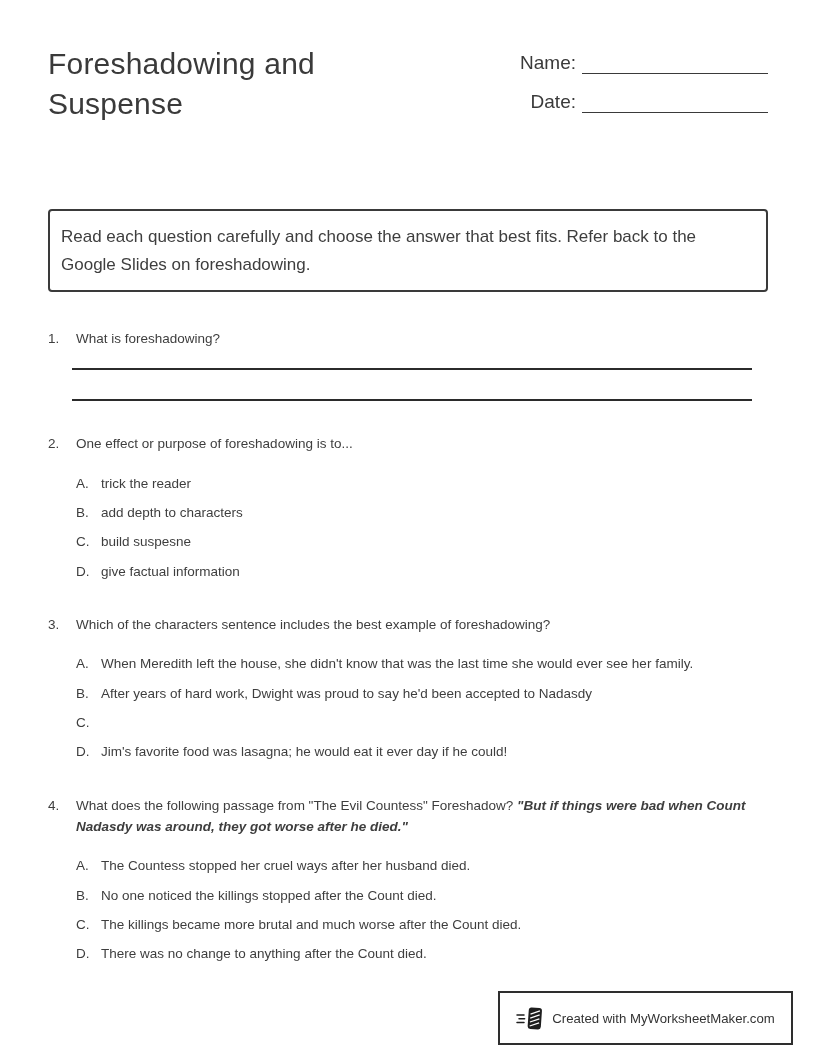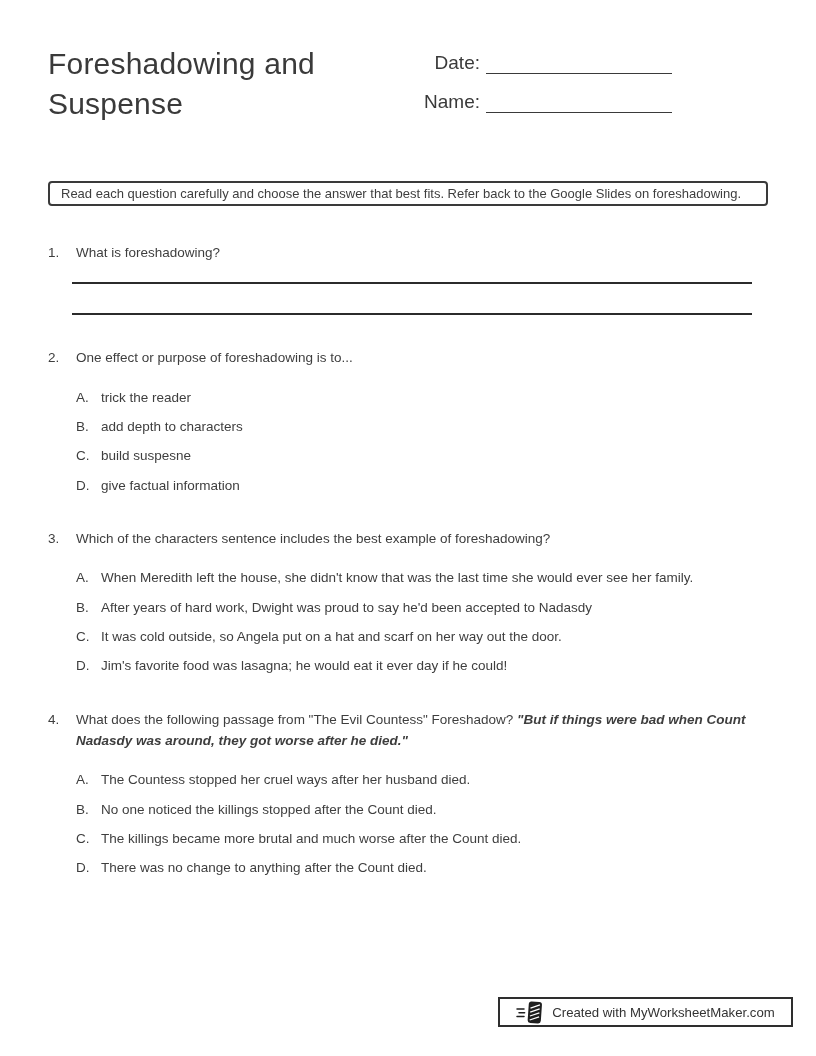--- a/index.html
+++ b/index.html
@@ -7,20 +7,21 @@
   .page {
     width: 816px; height: 1056px;
     position: relative;
     background: #ffffff;
     font-family: "Liberation Sans", "DejaVu Sans", sans-serif;
     color: #3e3e3e;
     overflow: hidden;
   }
   .header {
     display: flex;
+    justify-content: space-between;
     align-items: flex-start;
     padding: 44px 48px 0 48px;
   }
   .title {
     font-size: 30px;
     line-height: 1.32;
     font-weight: 400;
     color: #3a3a3a;
     max-width: 370px;
     letter-spacing: 0.2px;
@@ -30,25 +31,25 @@
   .field-label {
     display: inline-block; width: 62px; text-align: right;
     font-size: 19px; color: #3a3a3a; line-height: 1.15;
   }
   .field-line {
     display: inline-block; width: 186px; height: 22px;
     margin-left: 6px;
     border-bottom: 1.7px solid #3a3a3a;
   }
   .instructions {
-    margin: 51px 48px 0 48px;
+    margin: 79px 48px 0 48px;
     border: 2px solid #3a3a3a;
     border-radius: 4px;
-    padding: 0 11px;
-    font-size: 13px;
+    padding: 12px 11px;
+    font-size: 17px;
     line-height: 1.62;
     color: #3e3e3e;
   }
   .content { padding: 0 48px; }
   .question { margin-top: 32px; }
   .question.first { margin-top: 36px; }
   .q-row { display: flex; font-size: 13.5px; line-height: 1.58; }
   .q-num { width: 28px; flex: none; }
   .q-text { flex: 1; max-width: 676px; }
   .quote { font-weight: bold; font-style: italic; }
@@ -59,46 +60,46 @@
   .option {
     display: flex; align-items: center;
     margin-left: 28px;
     font-size: 13.5px; line-height: 1.58;
   }
   .option + .option { margin-top: 8px; }
   .opt-letter { width: 25px; flex: none; }
   .opt-text { max-width: 637px; }
   .credit-box {
     position: absolute;
-    right: 23px; bottom: 29px;
-    height: 30px; min-width: 295px;
+    right: 23px; bottom: 11px;
+    height: 54px; min-width: 295px;
     border: 2px solid #2e2e2e;
     display: flex; align-items: center; justify-content: center;
     gap: 8px;
     padding: 0 13px;
     font-size: 13.2px;
     color: #333333;
     background: #fff;
   }
   .logo { flex: none; display: block; }
 </style>
 </head>
 <body>
 
 <div class="page">
 
   <div class="header">
     <h1 class="title">Foreshadowing and Suspense</h1>
     <div class="fields">
       <div class="field-row">
+        <span class="field-label">Name:</span>
+        <span class="field-line"></span>
+      </div>
+      <div class="field-row">
         <span class="field-label">Date:</span>
-        <span class="field-line"></span>
-      </div>
-      <div class="field-row">
-        <span class="field-label">Name:</span>
         <span class="field-line"></span>
       </div>
     </div>
   </div>
 
   <div class="instructions">
     <p>Read each question carefully and choose the answer that best fits. Refer back to the Google Slides on foreshadowing.</p>
   </div>
 
   <div class="content">
@@ -148,21 +149,20 @@
         <div class="option">
           <span class="opt-letter">A.</span>
           <span class="opt-text">When Meredith left the house, she didn't know that was the last time she would ever see her family.</span>
         </div>
         <div class="option">
           <span class="opt-letter">B.</span>
           <span class="opt-text">After years of hard work, Dwight was proud to say he'd been accepted to Nadasdy</span>
         </div>
         <div class="option">
           <span class="opt-letter">C.</span>
-          <span class="opt-text">It was cold outside, so Angela put on a hat and scarf on her way out the door.</span>
         </div>
         <div class="option">
           <span class="opt-letter">D.</span>
           <span class="opt-text">Jim's favorite food was lasagna; he would eat it ever day if he could!</span>
         </div>
       </div>
     </section>
 
     <section class="question">
       <div class="q-row">

